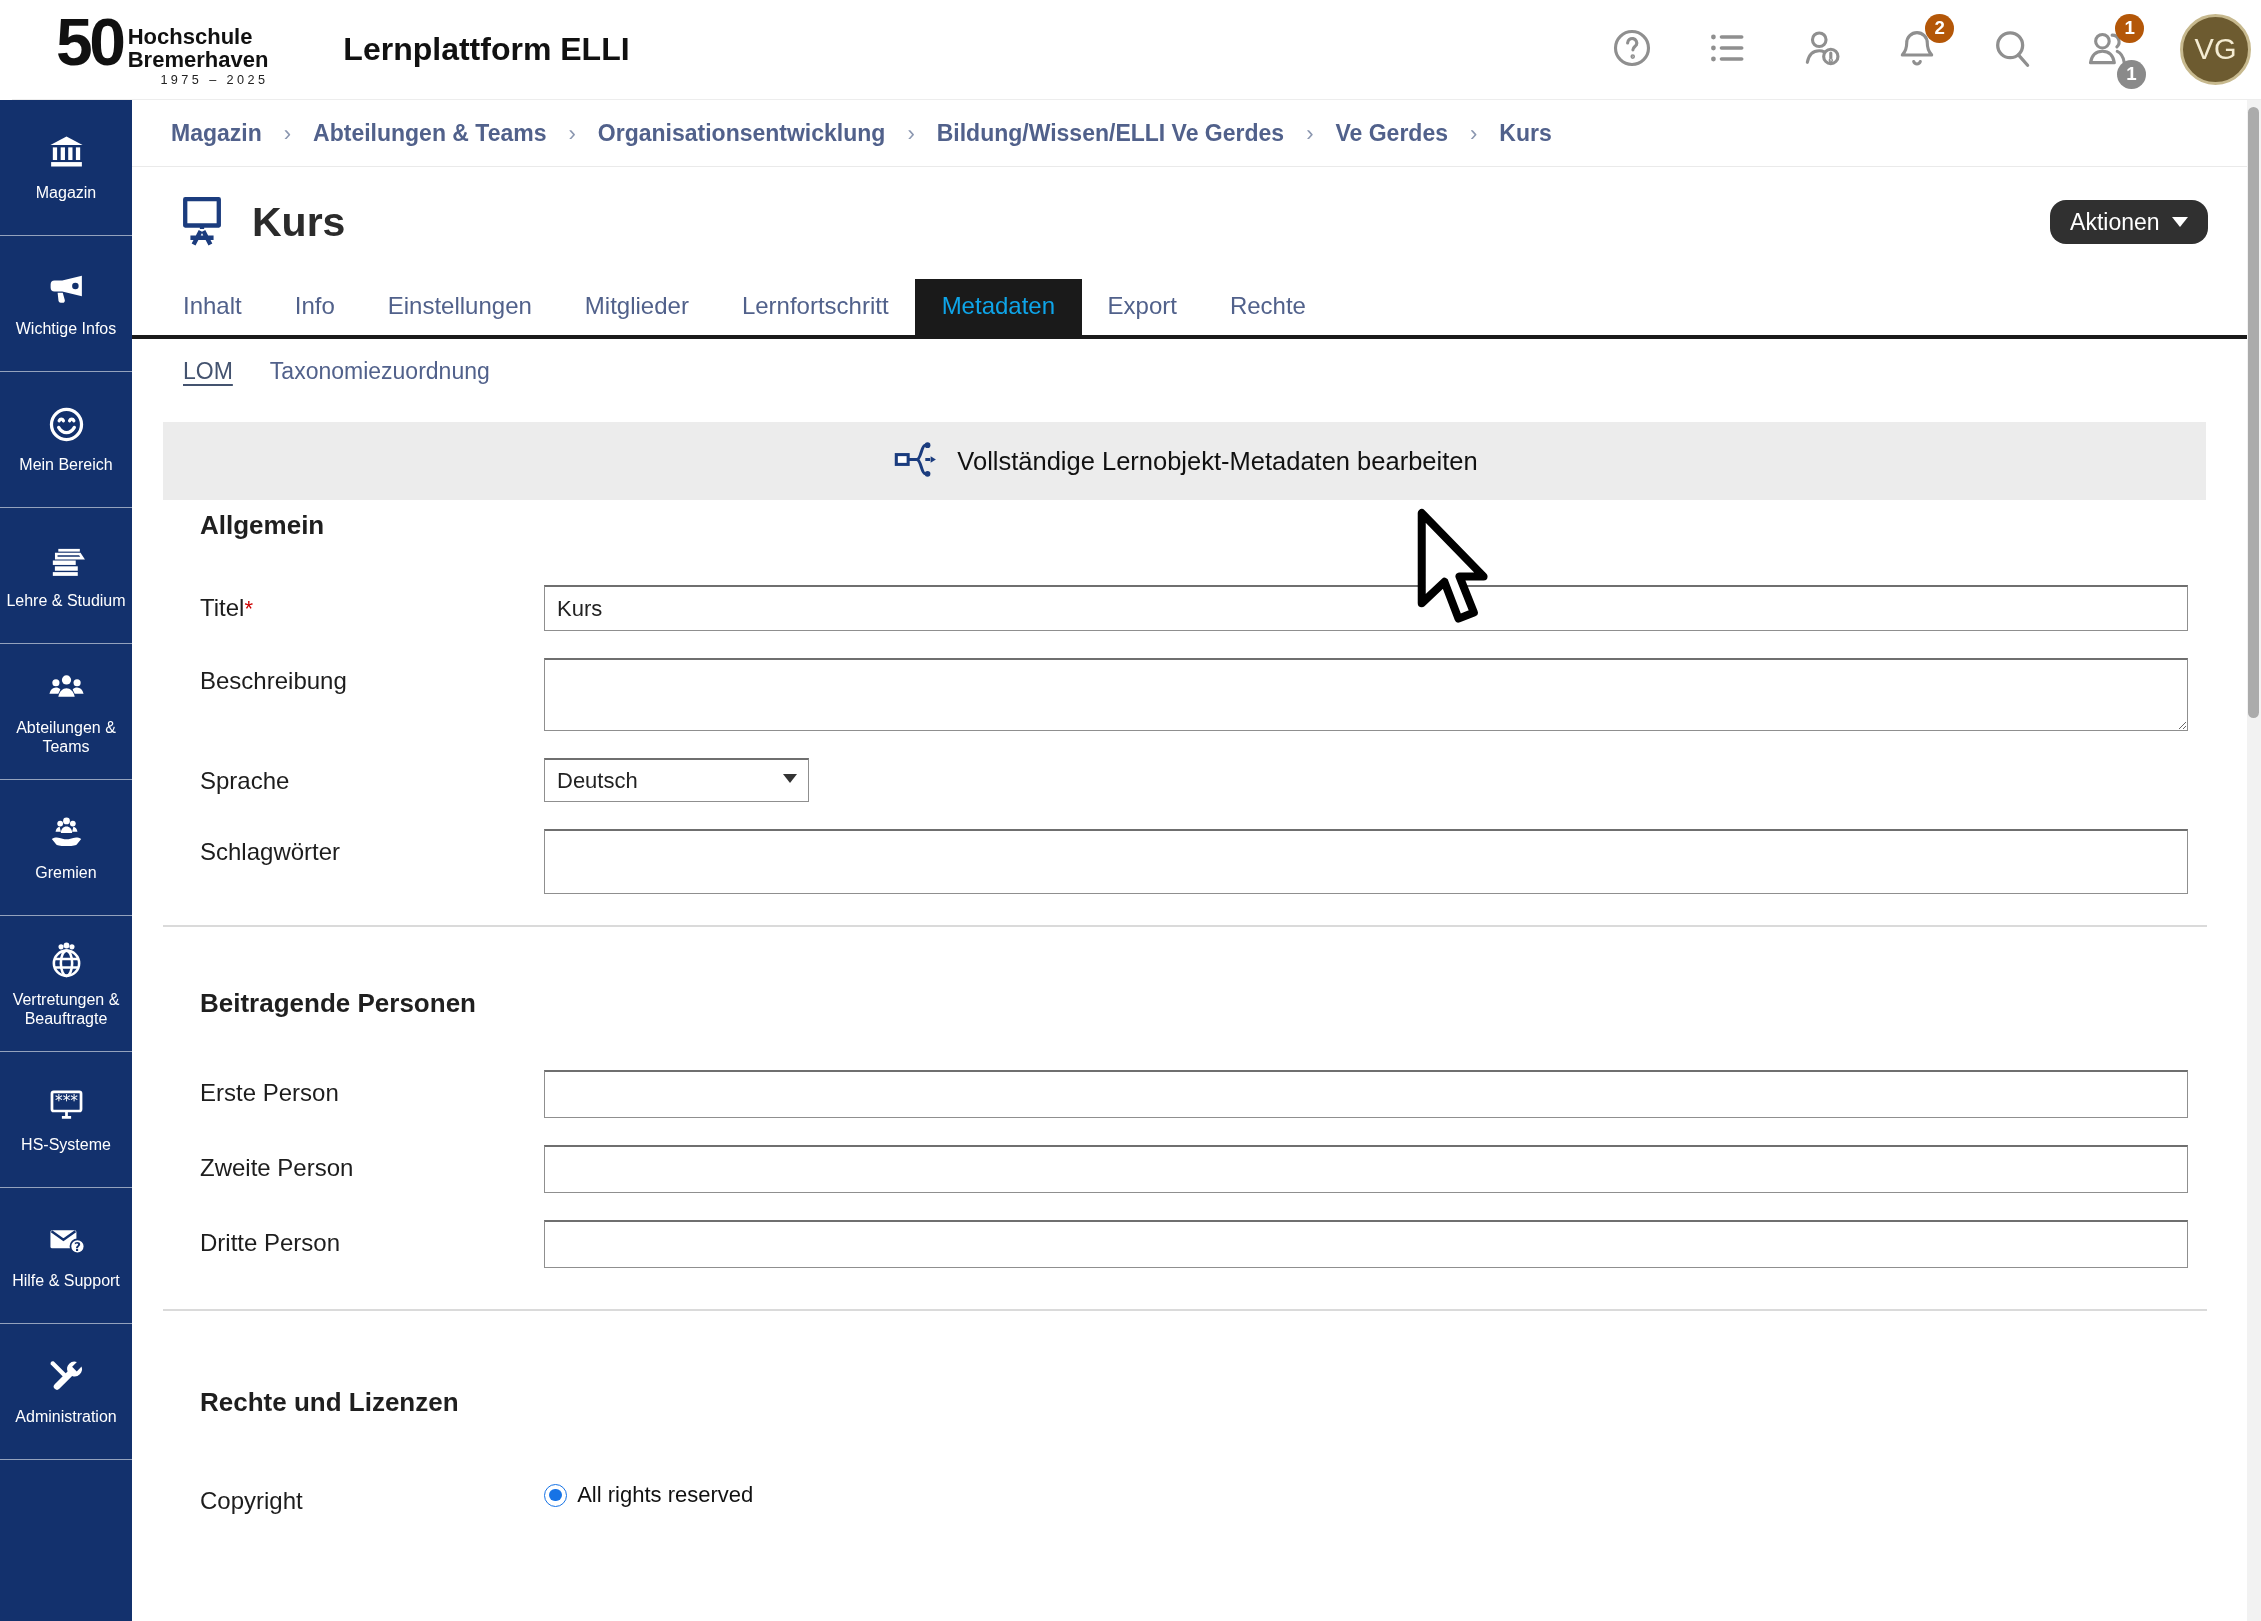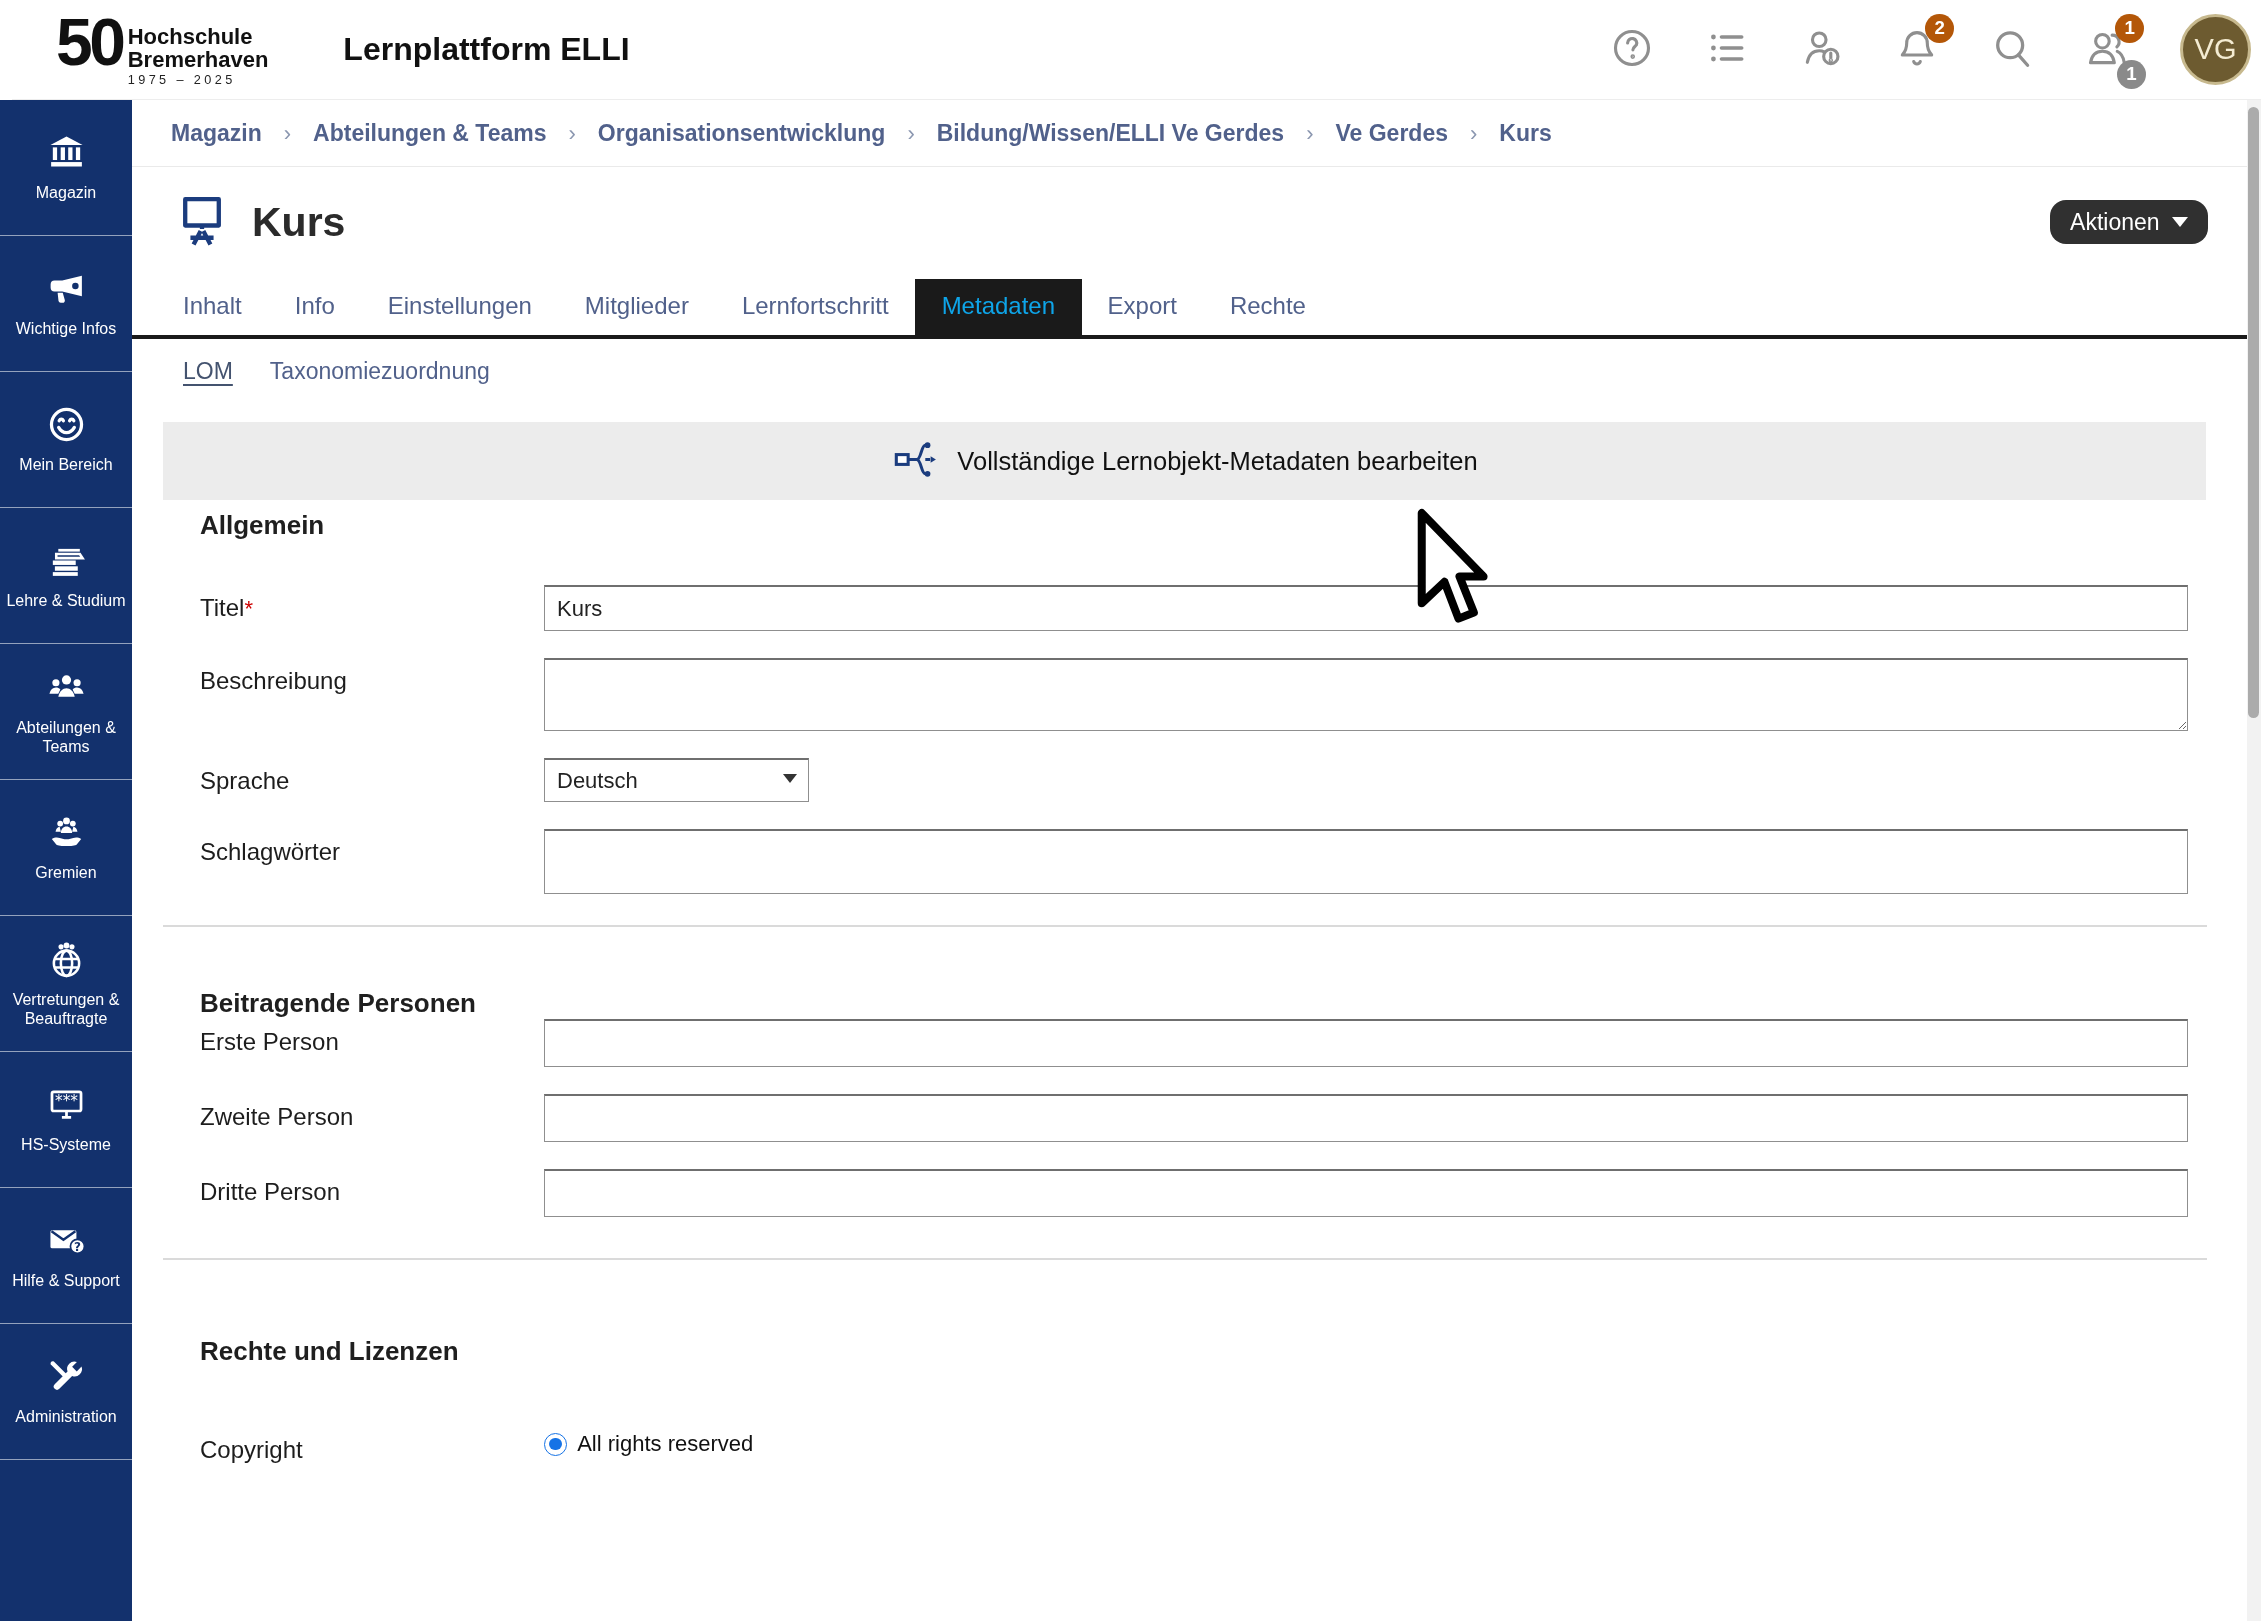--- a/index.html
+++ b/index.html
@@ -6,21 +6,21 @@
   html,body { width:2261px; height:1621px; overflow:hidden; background:#fff;
     font-family:"Liberation Sans", sans-serif; }
 
   
   .header { position:fixed; top:0; left:12px; width:2261px; height:100px; background:#fff;
     display:flex; align-items:center; z-index:30; border-bottom:0.8px solid #ededed; }
   .logo { display:flex; align-items:flex-start; margin-left:44px; }
   .logo-50 { font-size:66px; font-weight:800; color:#111; line-height:61px; letter-spacing:-3.4px; }
   .logo-text { margin-left:5.1px; margin-top:13.6px; }
   .logo-line { font-size:22px; font-weight:700; color:#111; line-height:23px; }
-  .logo-years { font-size:12.7px; color:#222; letter-spacing:3.4px; margin-top:2px; }
+  .logo-years { font-size:12.7px; color:#222; letter-spacing:3.4px; margin-top:2px;text-align:right; }
   .app-title { font-size:32px; font-weight:700; color:#111; margin-left:75px; }
   .header-icons { margin-left:auto; display:flex; align-items:center; gap:51px; margin-right:22px; }
   .hicon { position:relative; width:44px; height:44px; display:flex; align-items:center; justify-content:center; cursor:pointer; }
   .hicon svg { width:44px; height:44px; }
   .badge { position:absolute; min-width:29px; height:29px; border-radius:14.4px; color:#fff;
     font-size:18.7px; font-weight:700; display:flex; align-items:center; justify-content:center; padding:0 5.1px; }
   .badge.orange { background:#b45708; }
   .badge.gray { background:#8a8a8a; }
   .badge.tr { top:-13.6px; right:-15.3px; }
   .badge.br { bottom:-17px; right:-17px; }
@@ -68,21 +68,21 @@
   .banner-label { font-size:25.5px; color:#111; }
 
   .form-head { display:flex; align-items:center; margin-top:34px; padding:0 54px 0 44px; }
   .required-note { font-size:20.4px; color:#1c1c1c; }
   .req-star { color:#cc0000; font-size:20.4px; margin-right:5.1px; }
   .save-btn { margin-left:auto; height:41px; padding:0 18.7px; }
 
   .form { padding:0 59px 0 68px; }
   .section-title { font-size:26px; font-weight:700; color:#1f1f1f; }
   .h-allgemein { margin-top:10.2px; margin-bottom:44px; }
-  .h-beitragende { margin-top:61px; }
+  .h-beitragende { margin-top:61px; margin-bottom:51px; }
   .h-rechte { margin-top:76px; margin-bottom:61px; }
 
   .frow { display:flex; margin-bottom:27px; }
   .flabel { width:344px; flex:0 0 344px; font-size:24px; color:#1d1d1d; padding-top:8.5px; }
   .flabel .req-star { font-size:22px; }
   .fctrl { flex:1; }
   .tinput, .tarea, .fselect { width:100%; border:1.7px solid #8f8f8f; border-top:2.5px solid #6f6f6f;
     font-size:22px; color:#222; padding:5.1px 12px; font-family:"Liberation Sans", sans-serif; background:#fff; }
   .tinput { height:46px; }
   .tinput.person { height:48px; }

